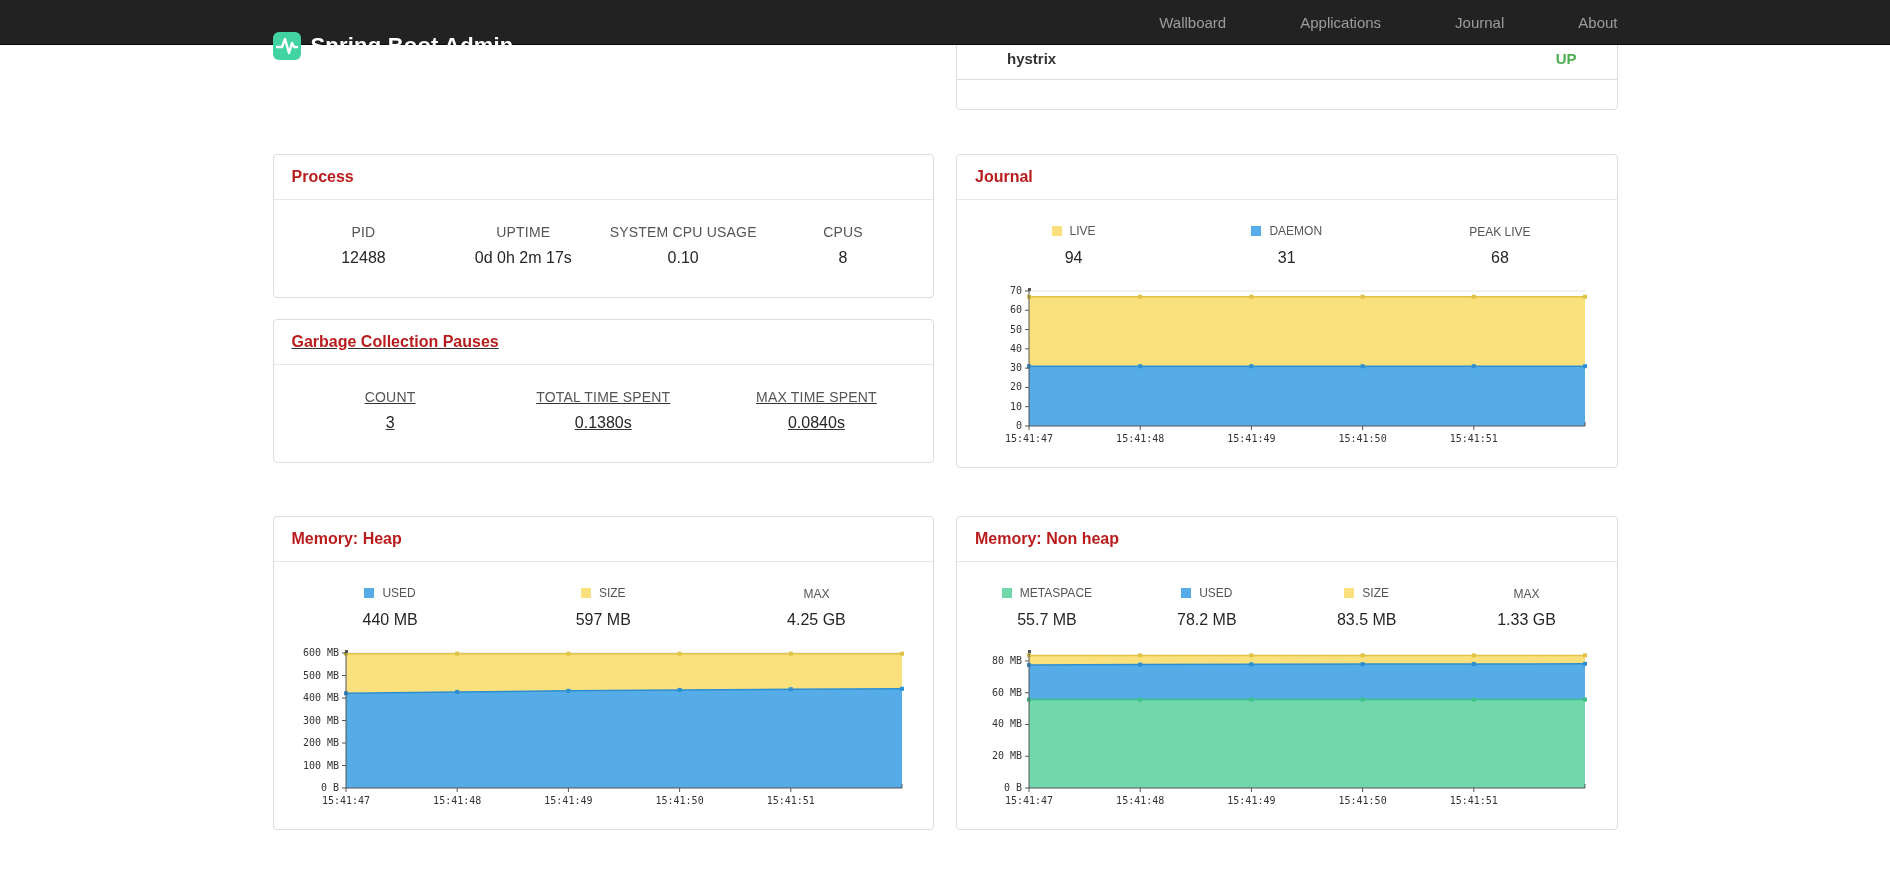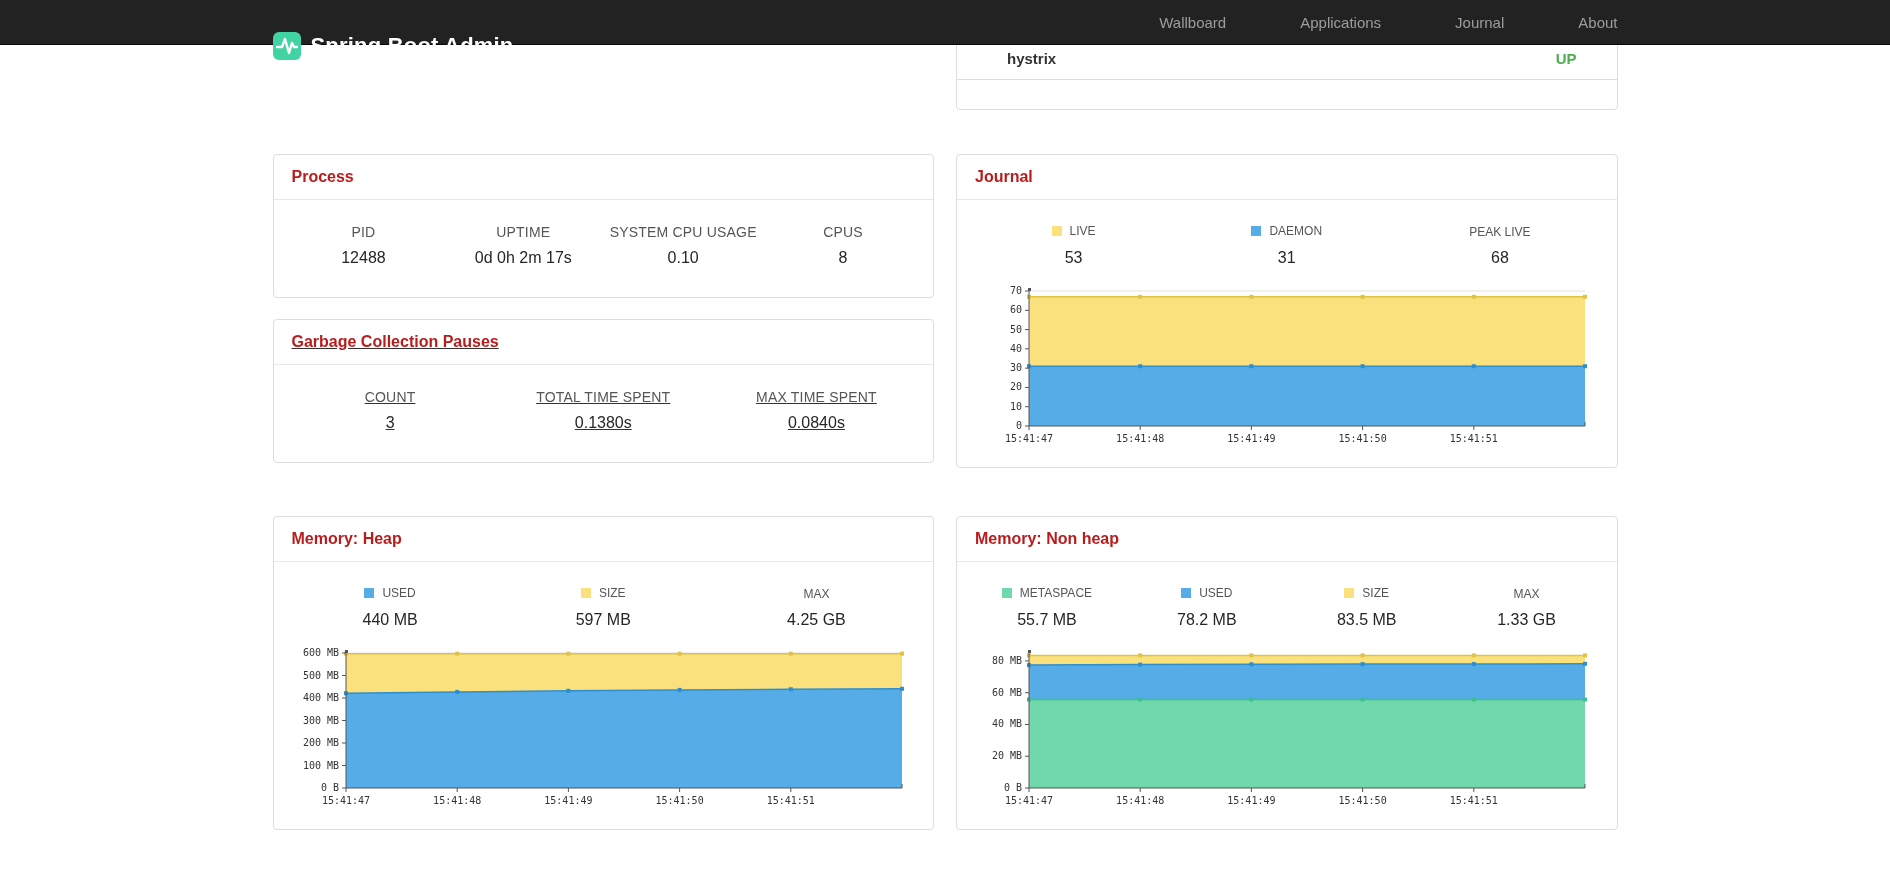--- a/index.html
+++ b/index.html
@@ -140,21 +140,21 @@
     <div class="col">
 
       <div class="panel">
         <div class="panel-heading">Journal</div>
         <div class="legend-row">
           <div class="legend-col">
             <div class="legend-head">
               <span class="swatch" style="background: rgb(250, 225, 125);"></span>
               <span class="legend-label">LIVE</span>
             </div>
-            <div class="legend-value">53</div>
+            <div class="legend-value">94</div>
           </div>
           <div class="legend-col">
             <div class="legend-head">
               <span class="swatch" style="background: rgb(85, 172, 230);"></span>
               <span class="legend-label">DAEMON</span>
             </div>
             <div class="legend-value">31</div>
           </div>
           <div class="legend-col">
             <div class="legend-head">

